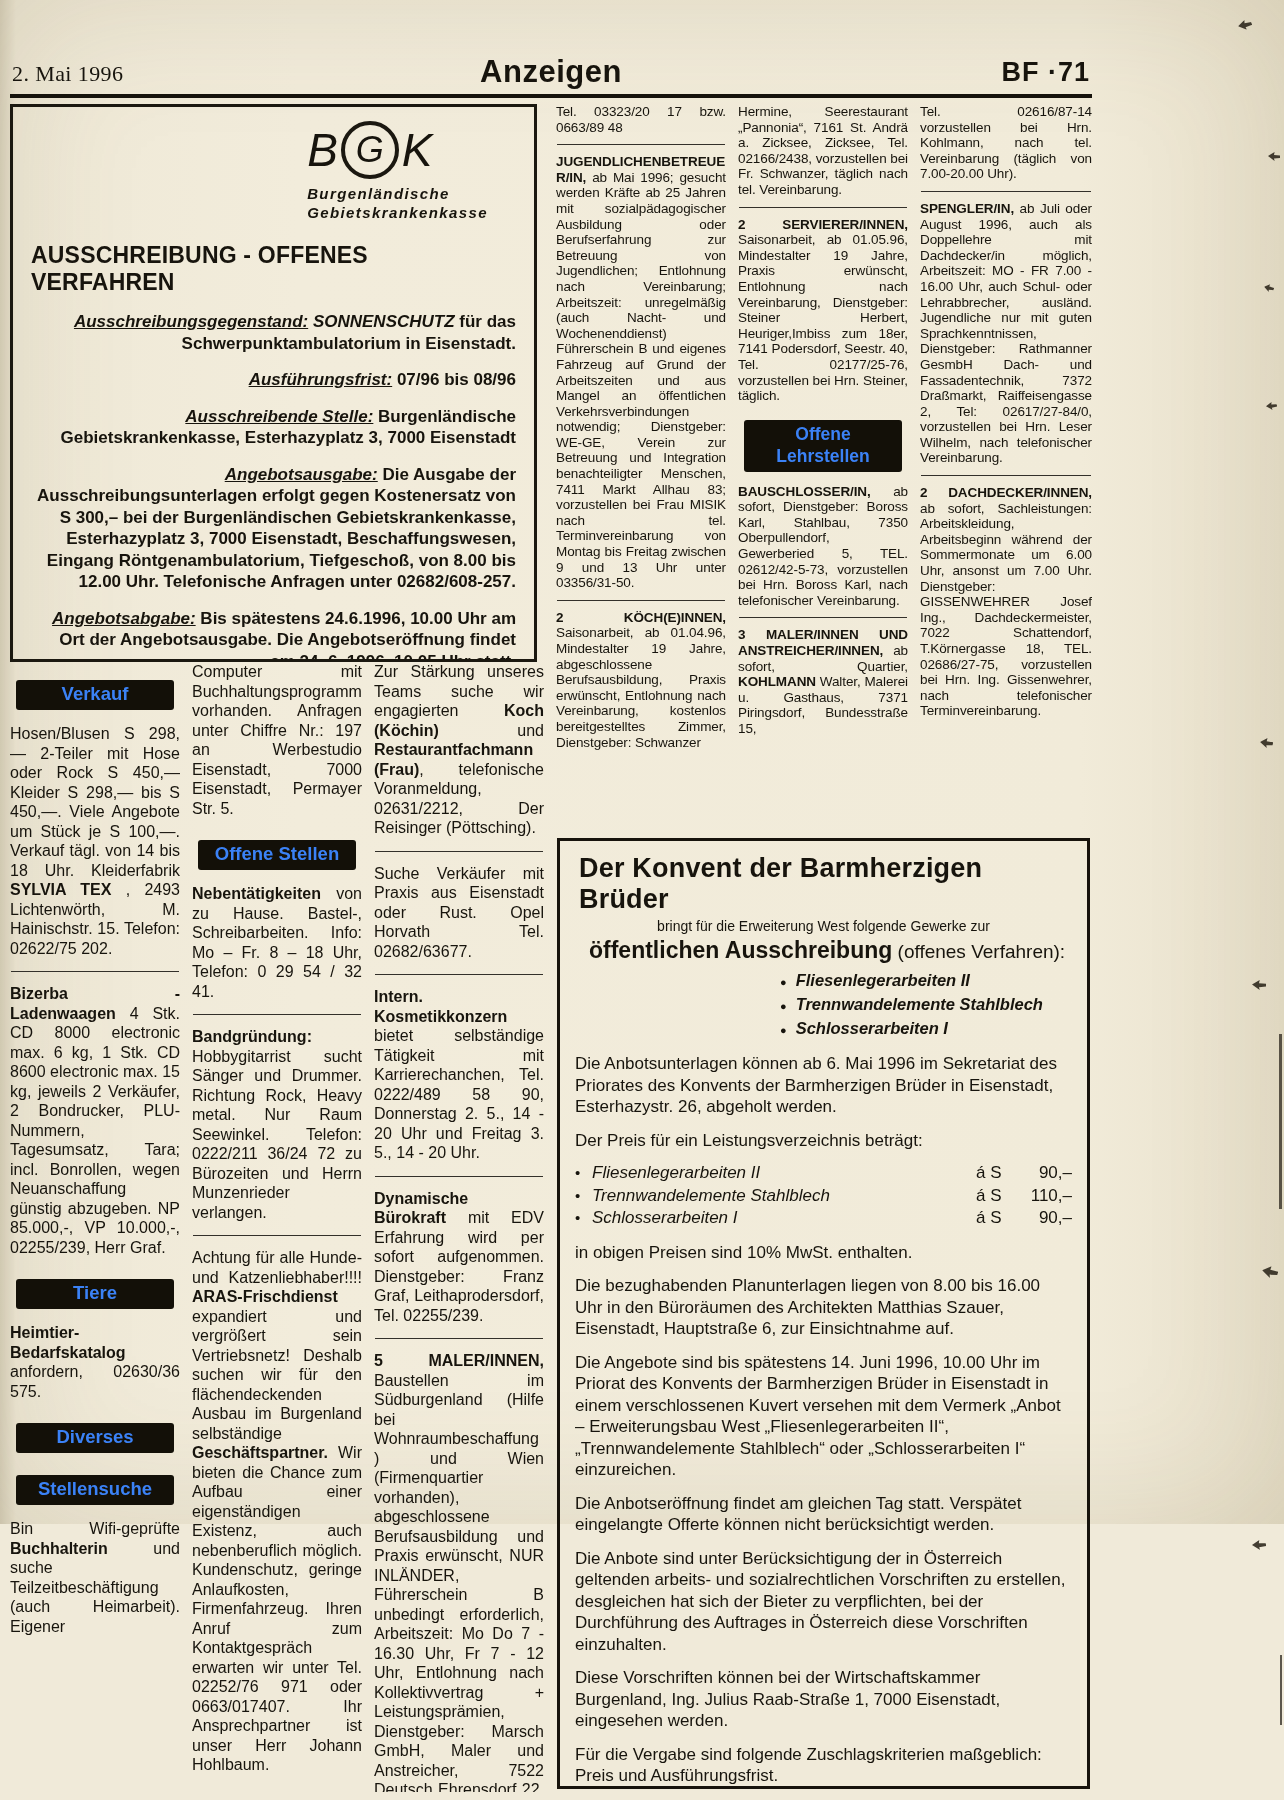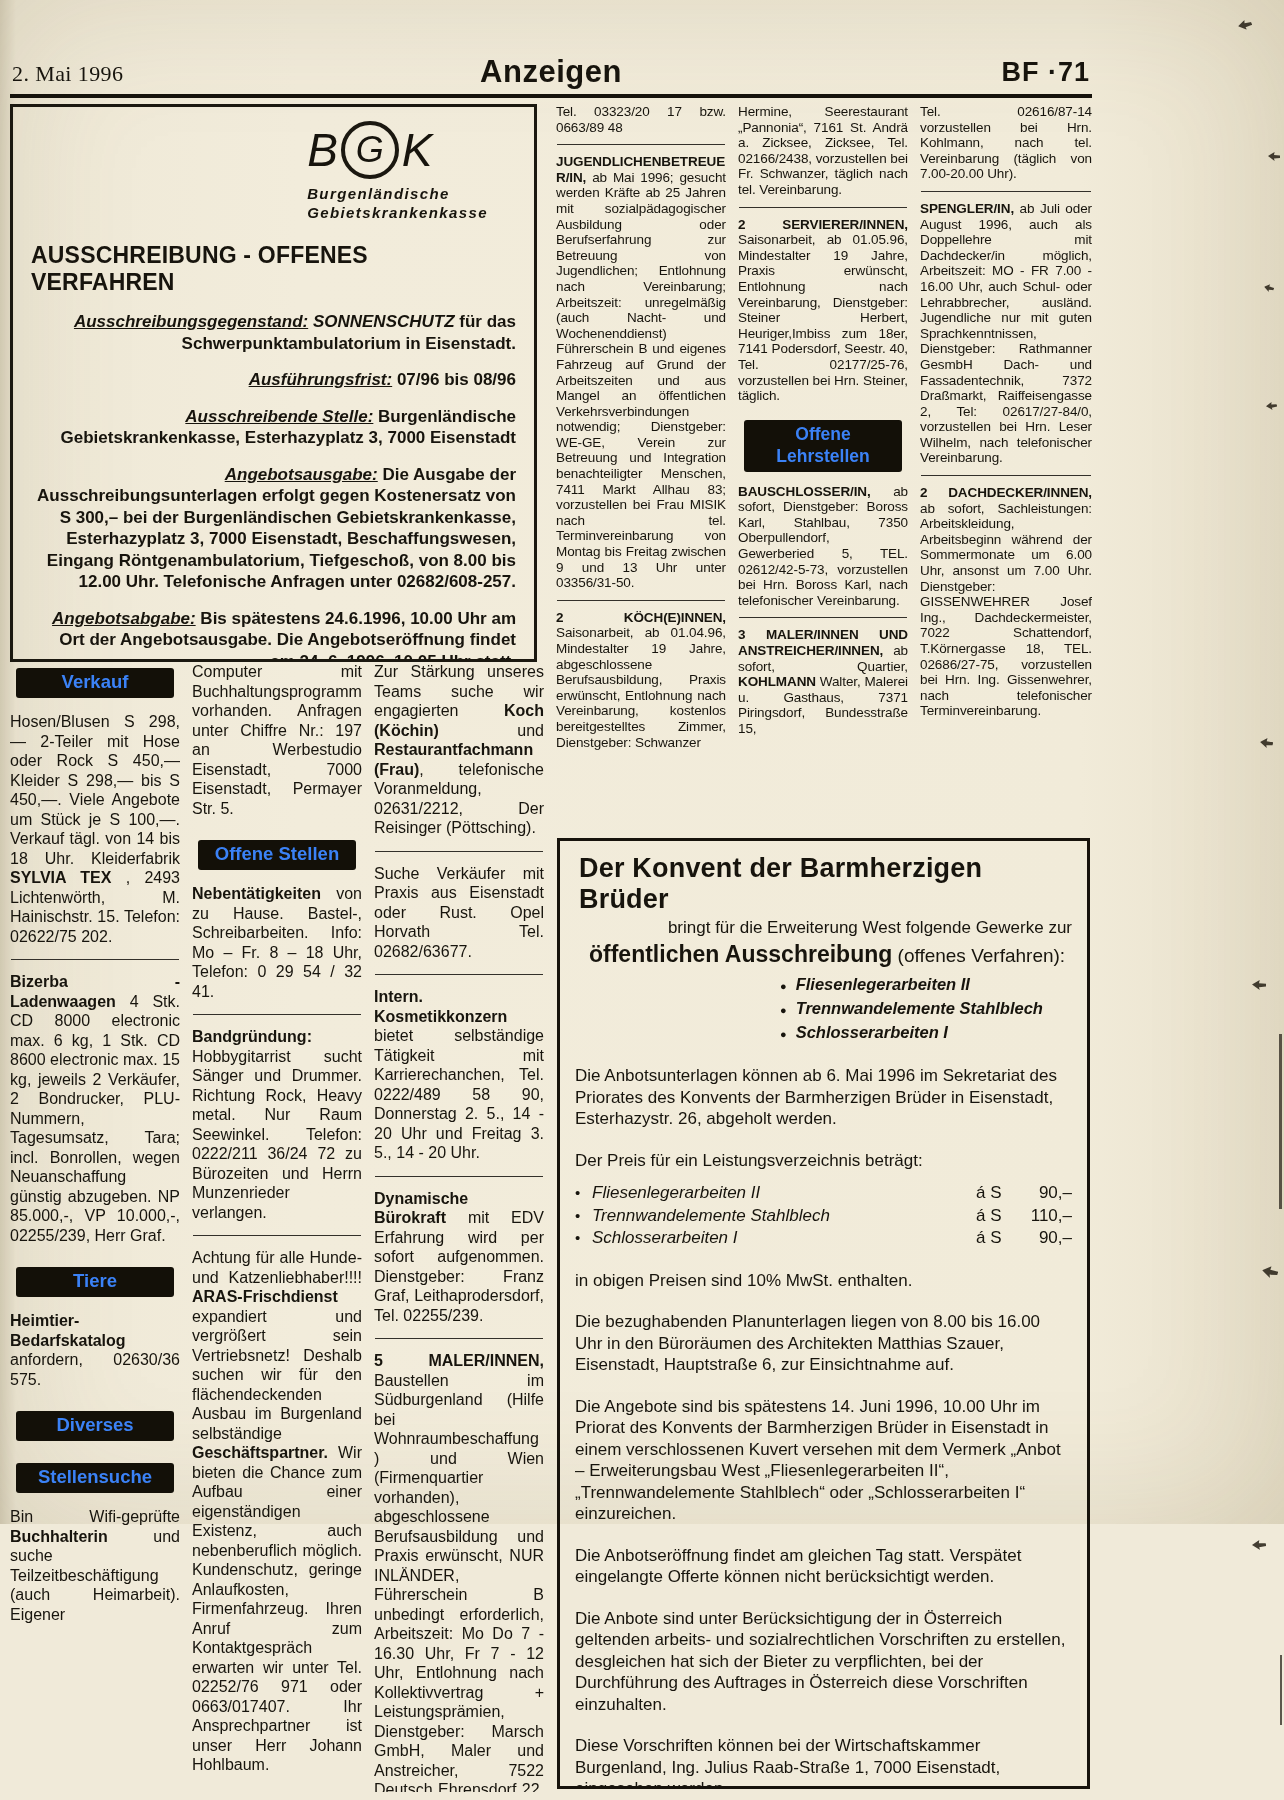--- a/index.html
+++ b/index.html
@@ -33,31 +33,31 @@
   #col5{left:738px;top:104px;width:170px;height:726px;}
   #col6{left:920px;top:104px;width:172px;height:726px;}
   .col .ad{text-align:justify;overflow-wrap:break-word;}
   .big .ad{font-size:16px;line-height:19.5px;margin:0 0 13px;}
   .small .ad{font-size:13.5px;line-height:15.6px;margin:0 0 9px;letter-spacing:-.1px;}
   .ad .b{font-weight:700;}
   .ad-rule{height:0;border-top:1.5px solid #33302a;margin:2px 1px 12px;}
   .small .ad-rule{margin:0 1px 9px;}
   .sec-header{background:#131008;color:#3b82f6;font-weight:700;text-align:center;width:93%;margin:22px auto 14px;padding:3px 2px 5px;font-size:18.5px;line-height:22px;border-radius:3px;}
   .small .sec-header{font-size:17.5px;margin:16px auto 12px;}
-  .col > .sec-header:first-child{margin-top:2px;}
+  .col > .sec-header:first-child{margin-top:14px;}
   
   .konvent{position:absolute;left:557px;top:838px;width:533px;height:951px;border:3.5px solid #17130c;padding:10px 15px;overflow:hidden;}
   .k-title{font-size:27px;font-weight:700;letter-spacing:.2px;margin:2px 0 0 4px;}
-  .k-sub{font-size:17px;text-align:right;margin-top:3px;}
+  .k-sub{font-size:14px;text-align:center;margin-top:3px;}
   .k-head2{font-size:19px;margin:3px 0 2px 14px;}
   .k-head2 .b{font-size:23px;font-weight:700;}
   .k-bullets{margin:5px 0 4px 205px;}
   .k-bullet{display:flex;gap:9px;align-items:baseline;font-size:16.5px;line-height:22px;font-style:italic;font-weight:700;}
   .k-dot{font-style:normal;font-size:11px;}
-  .k-para{font-size:17px;line-height:21.5px;margin-top:20px;}
+  .k-para{font-size:17px;line-height:21.5px;margin-top:12px;}
   .k-prices{margin-top:11px;}
   .k-price-row{display:flex;align-items:baseline;font-size:17px;line-height:22.5px;}
   .k-dot2{width:17px;font-size:15px;}
   .k-price-name{font-style:italic;flex:1;}
   .k-price-unit{width:38px;}
   .k-price-amount{width:58px;text-align:right;}
   
   .artifact{position:absolute;background:#241f14;opacity:.85;clip-path:polygon(0 45%,55% 0,50% 32%,100% 38%,100% 66%,50% 72%,55% 100%);}
   .a1{left:1238px;top:20px;width:14px;height:10px;transform:rotate(-15deg);}
   .a2{left:1268px;top:152px;width:12px;height:9px;}

